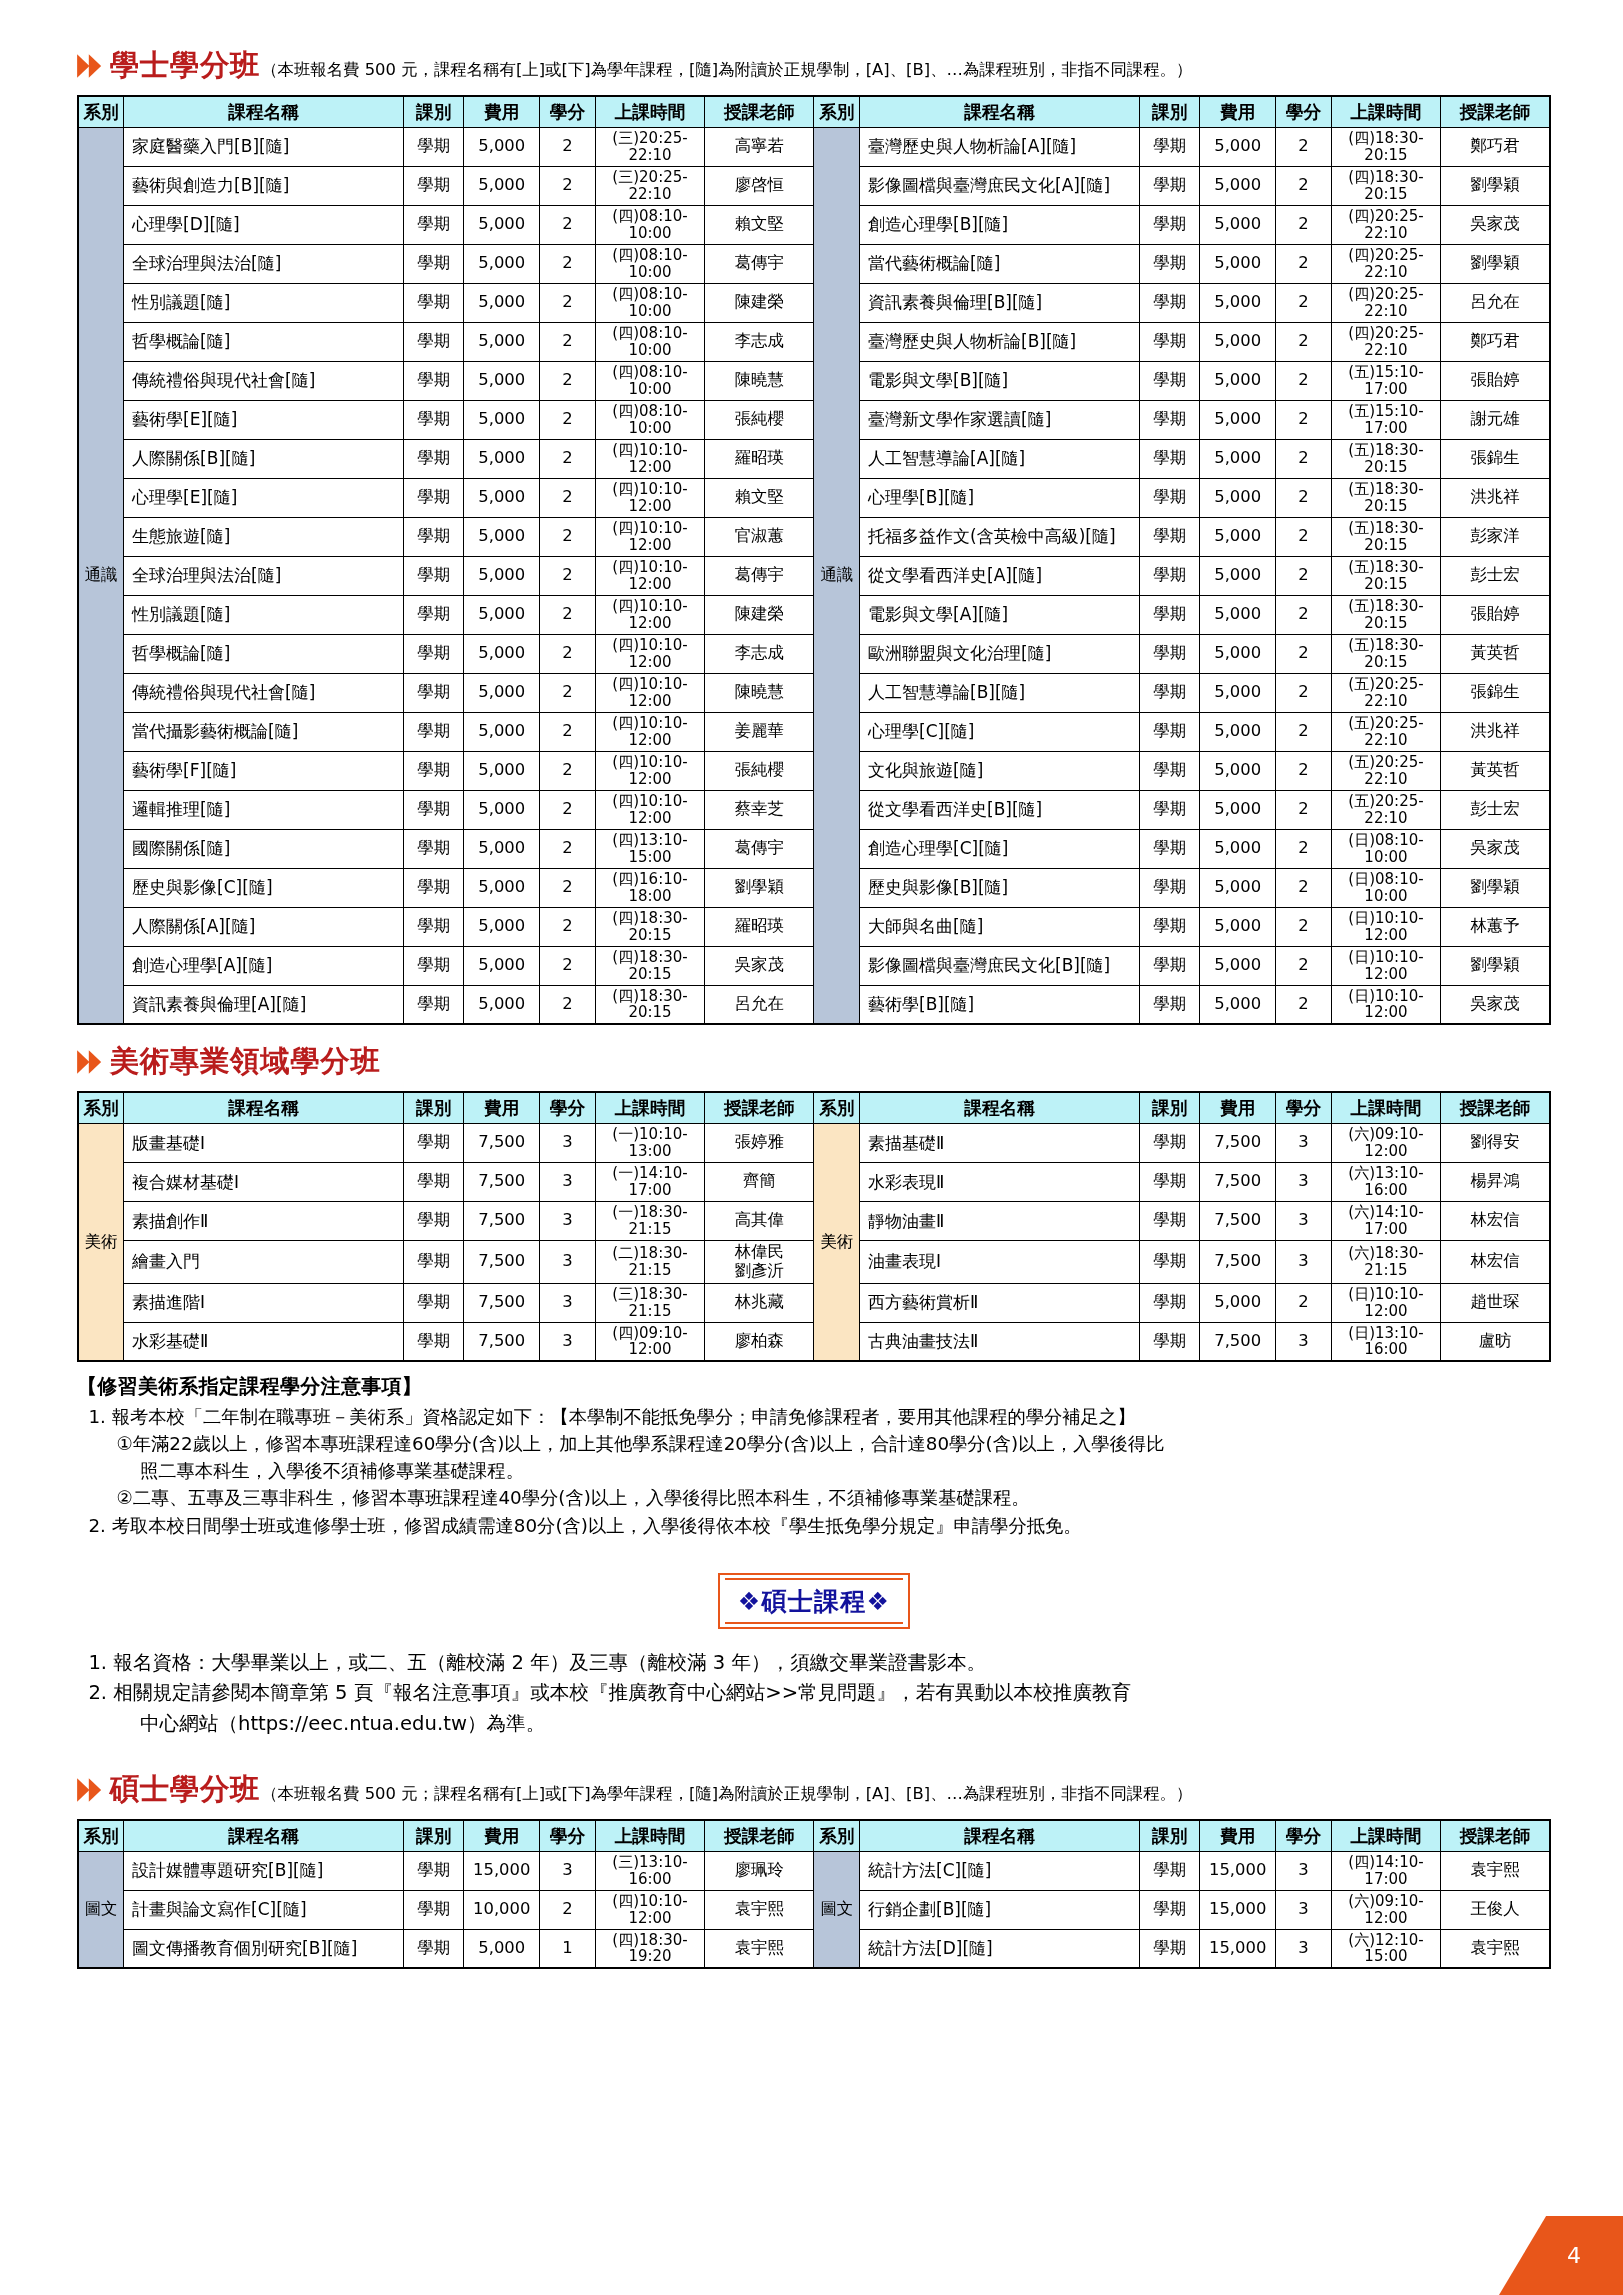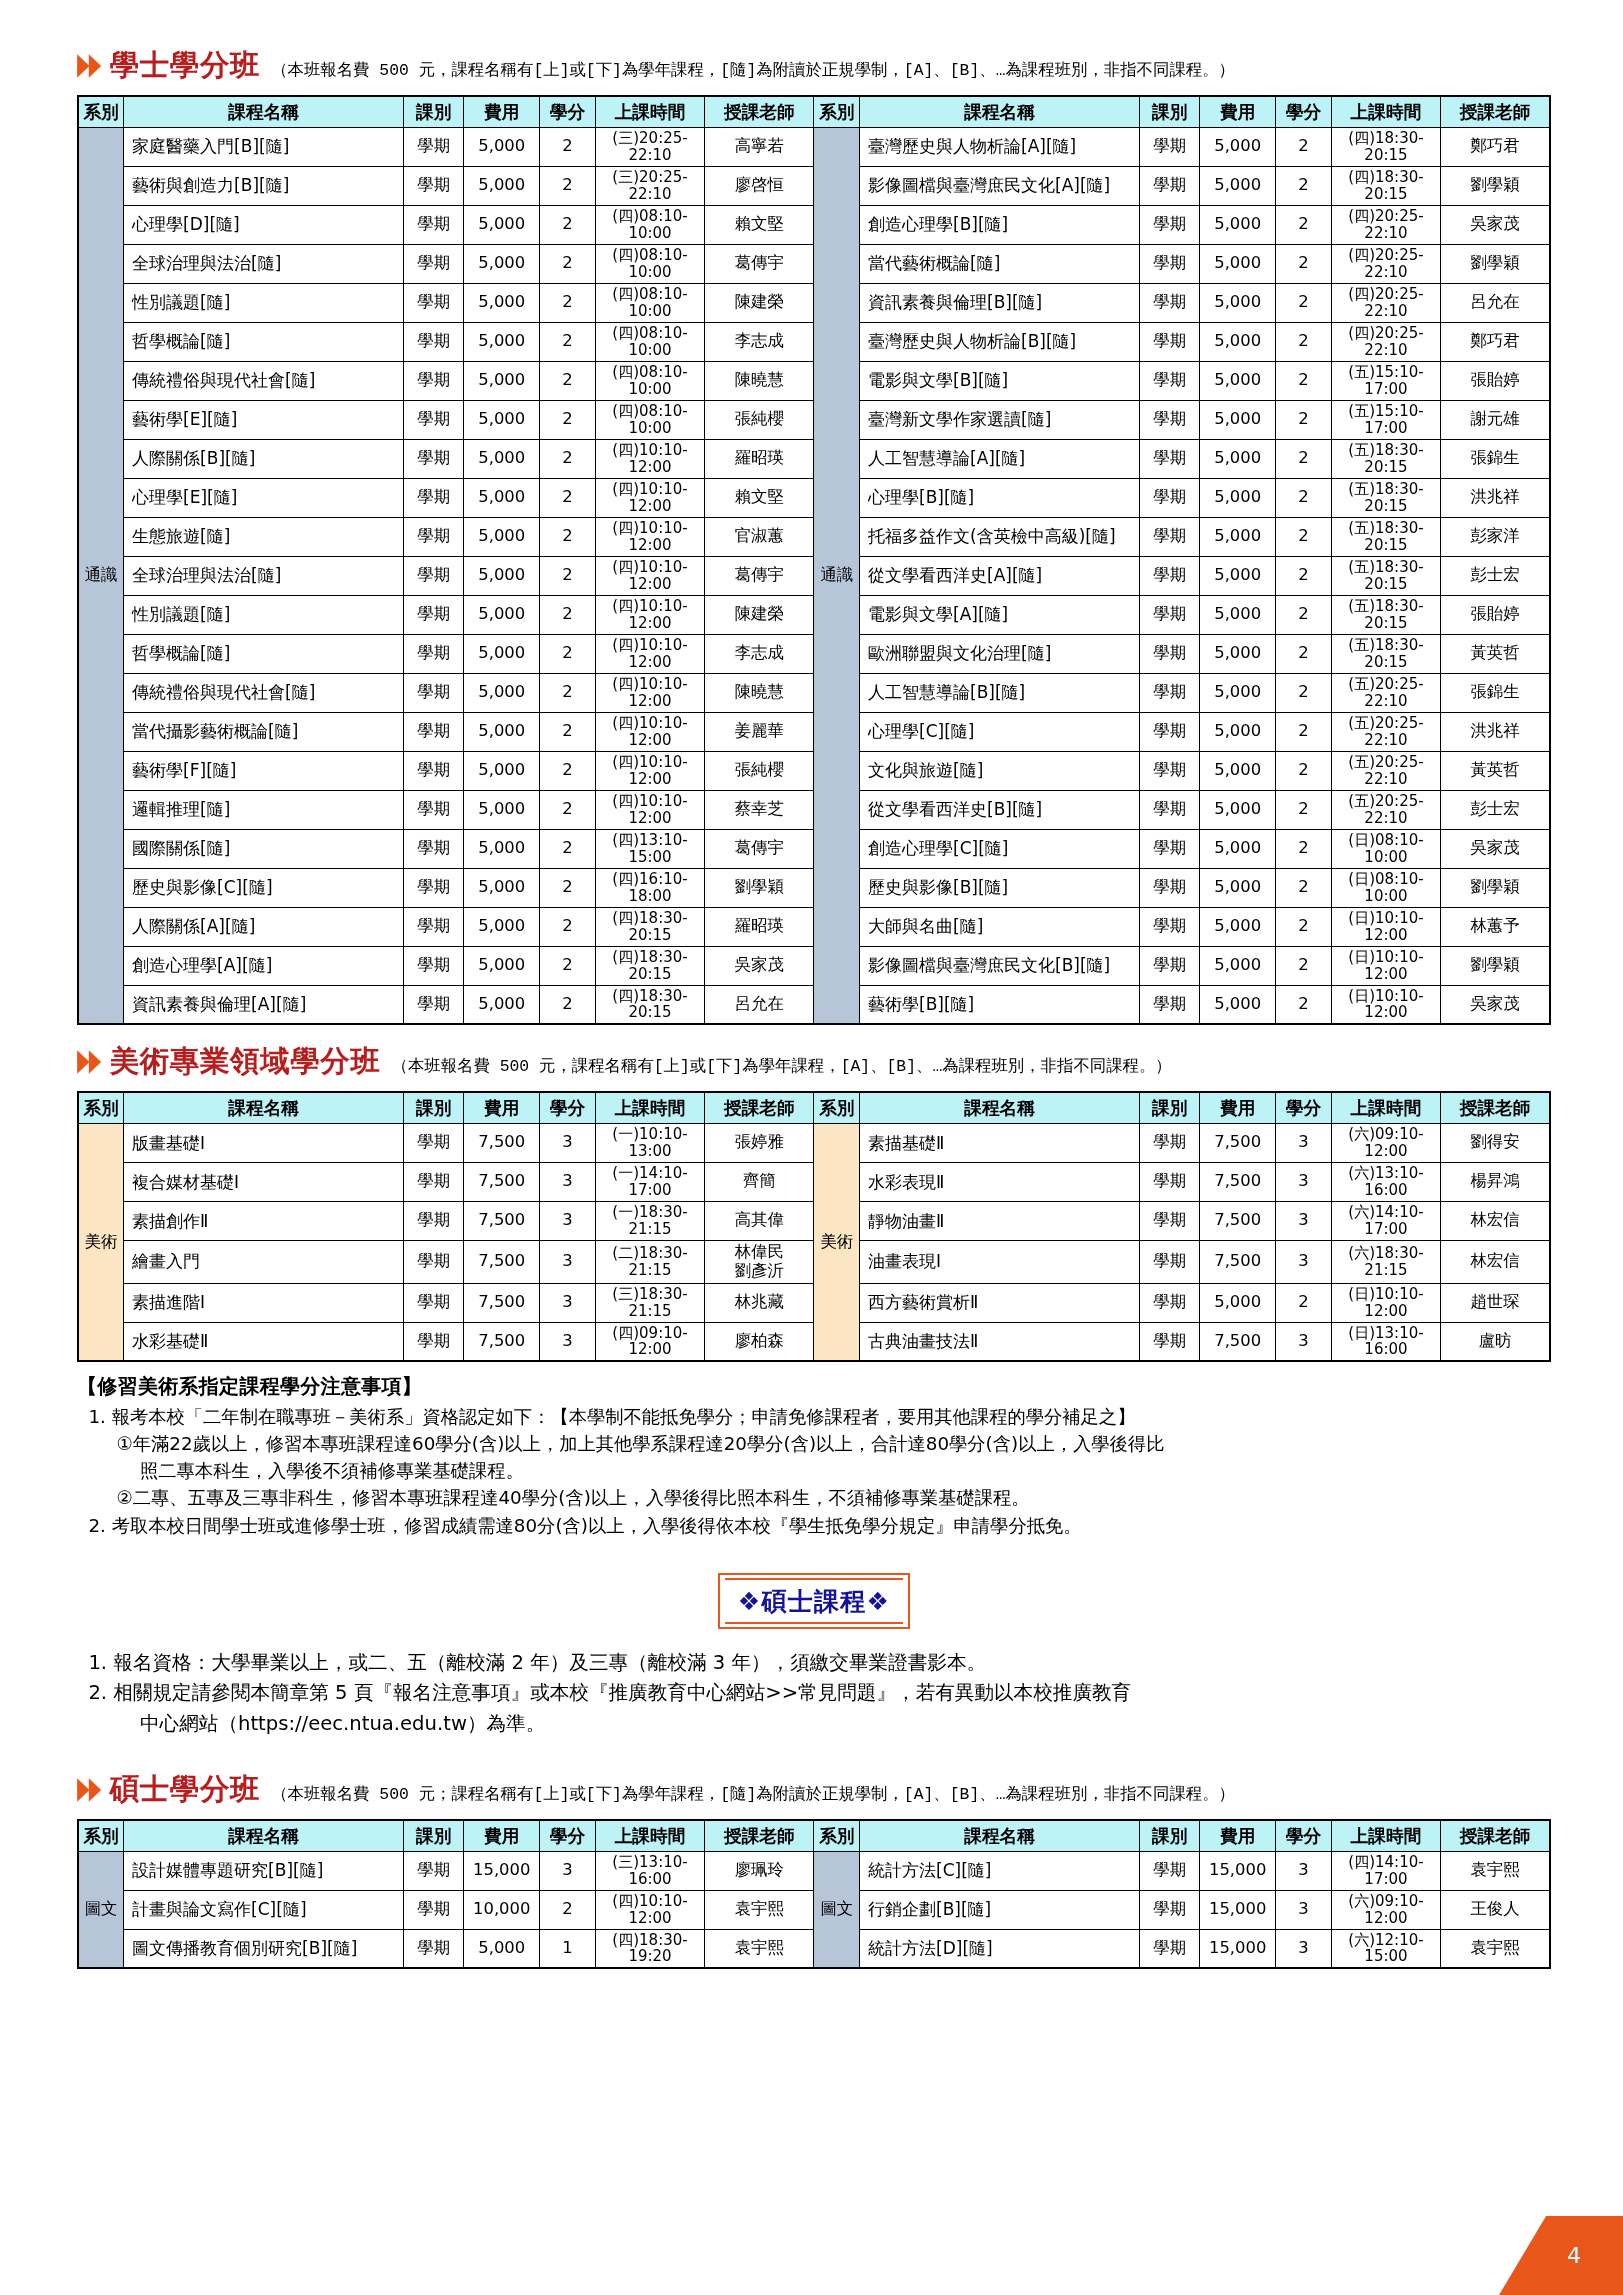--- a/index.html
+++ b/index.html
@@ -43,23 +43,22 @@
   .sect-title {
     font-size: 29.4px;
     font-weight: bold;
     letter-spacing: 0.7px;
     color: #b91c1c;
     font-family: "DejaVu Sans", "Liberation Sans", sans-serif;
   }
   .sect-note {
     font-size: 16.4px;
     color: #000;
-    margin-left: 11px;
+    margin-left: 1px;
     letter-spacing: 0px;
-    font-family: Liberation Mono, monospace;
   }
 
   
   table.course {
     border-collapse: collapse;
     table-layout: fixed;
     width: 1474px;
     border: 2.6px solid #000;
     background: #fff;
   }
@@ -563,21 +562,20 @@
   <div class="gap-md"></div>
 
   <div class="sect-head">
     <span class="arrow-ico">
       <svg width="27.5" height="26" viewBox="0 0 42 40" aria-hidden="true">
         <polygon points="0,2 19,20 0,38" fill="#e8561a"></polygon>
         <polygon points="18,2 37,20 18,38" fill="#e8561a"></polygon>
       </svg>
     </span>
     <span class="sect-title">美術專業領域學分班</span>
-    <span class="sect-note">（本班報名費 500 元，課程名稱有[上]或[下]為學年課程，[A]、[B]、…為課程班別，非指不同課程。）</span>
   </div>
 
   <table class="course art" id="tbl-art">
     <colgroup>
       <col class="c-dept">
         <col class="c-name">
         <col class="c-kind">
         <col class="c-fee">
         <col class="c-cred">
         <col class="c-time">

